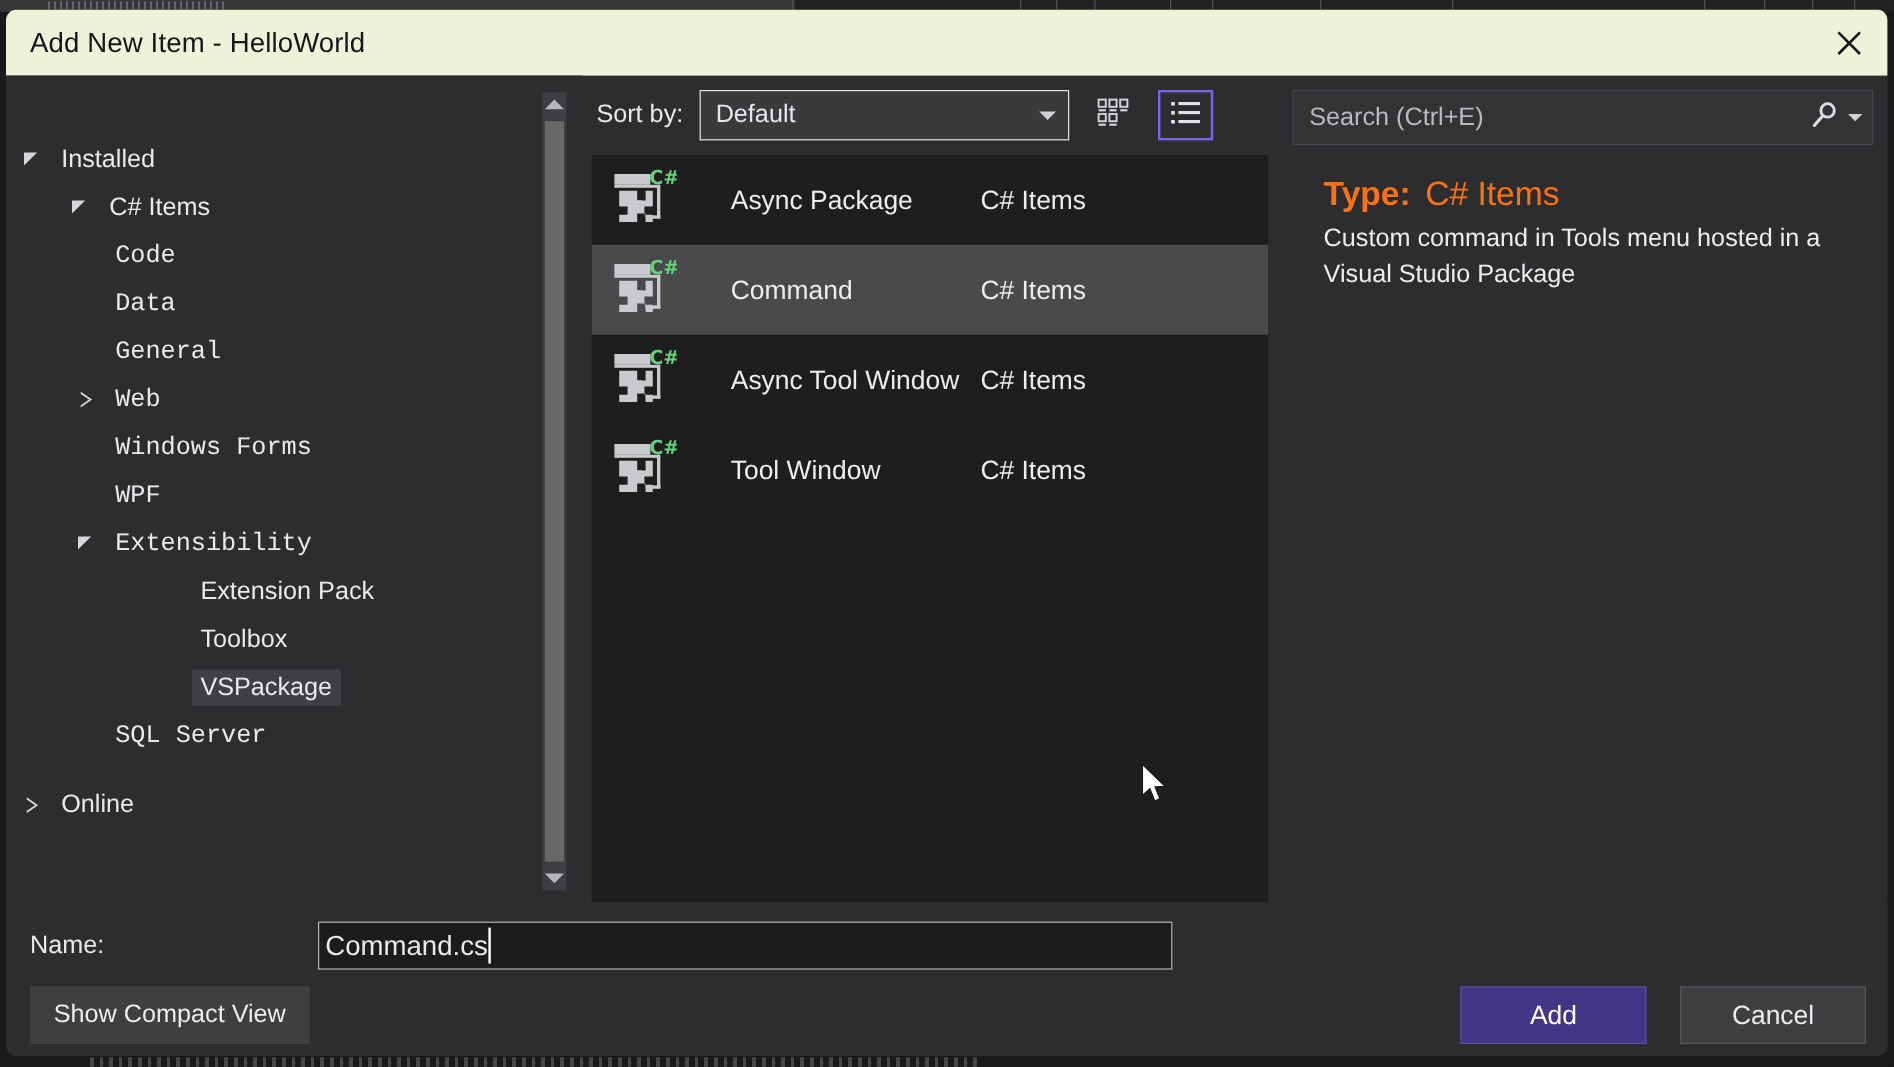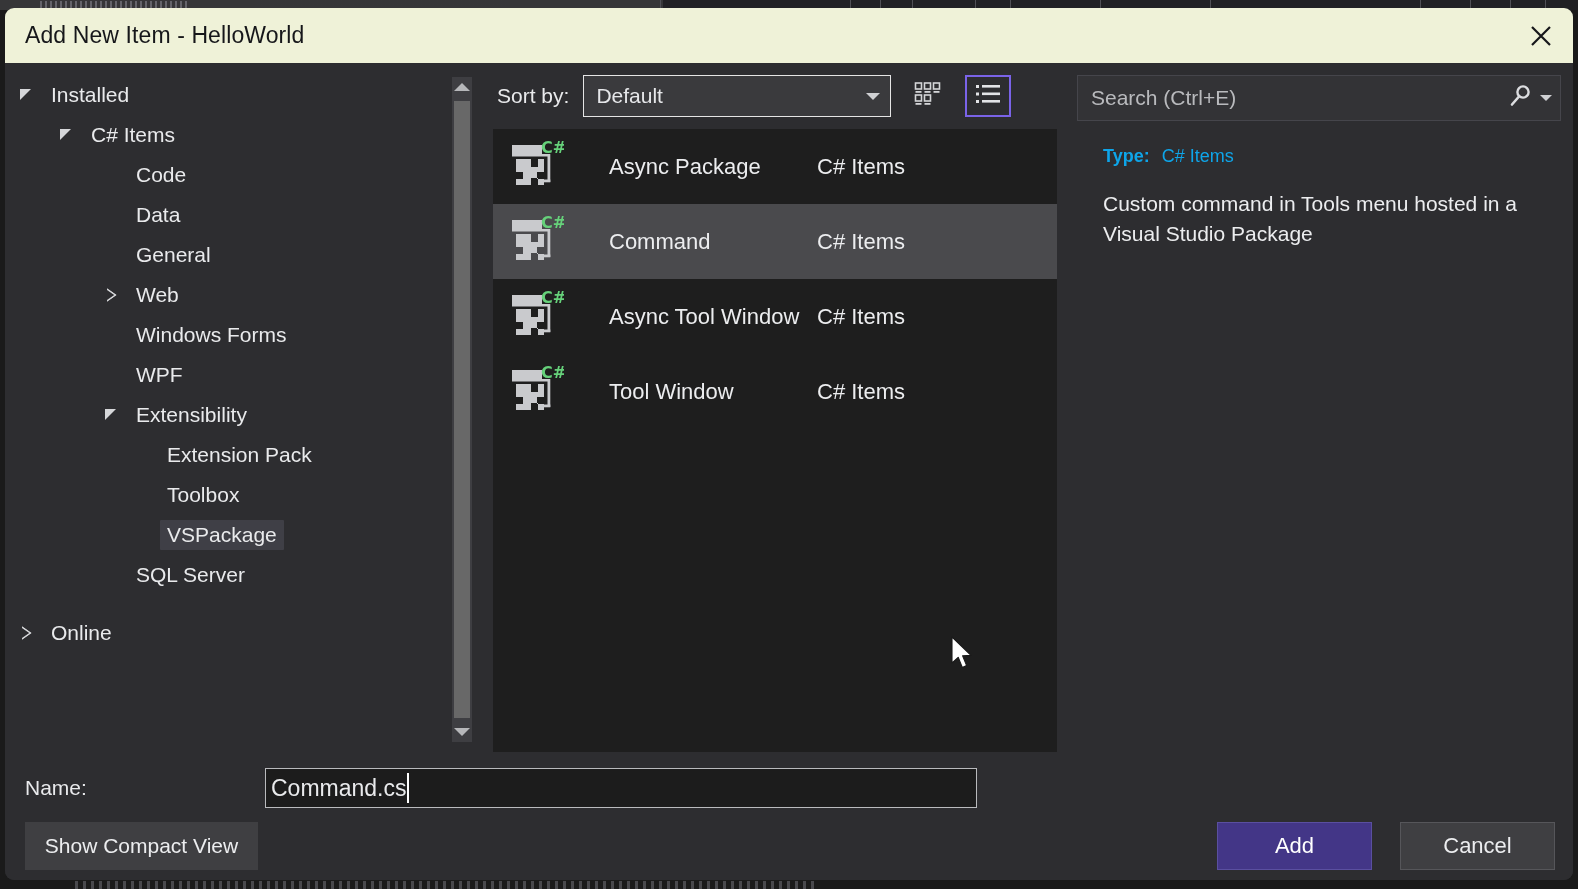--- a/index.html
+++ b/index.html
@@ -102,23 +102,23 @@
     content: ""; position: absolute; left: 2px; top: 0;
     width: 0; height: 0;
     border-top: 7px solid transparent;
     border-bottom: 7px solid transparent;
     border-left: 10px solid #d6d7da;
     clip-path: polygon(0 0, 100% 50%, 0 100%, 0 85%, 72% 50%, 0 15%);
   }
   .arrow.none::before { content: none; }
 
   
-  .ind0 { padding-left: 15px; }
+  .ind0 { padding-left: 15px; margin-top: 38px; }
   .ind1 { padding-left: 55px; }
-  .ind2 { padding-left: 100px; }
+  .ind2 { padding-left: 60px; font-family: Liberation Mono, monospace; }
   .ind3 { padding-left: 131px; }
 
   
   .tree-sb {
     position: absolute; right: 13px; top: 14px; bottom: 10px; width: 20px;
     background: #3e3e42;
   }
   .sb-arrow {
     position: absolute; left: 0; width: 20px; height: 20px;
     display: flex; align-items: center; justify-content: center; cursor: pointer;
@@ -181,21 +181,21 @@
   }
   .search-box {
     height: 46px; background: #333336; border: 1px solid #45454b;
     display: flex; align-items: center; padding: 0 8px 0 13px;
   }
   .search-ph { flex: 1 1 auto; font-size: 21px; color: #b9babd; }
   .search-icon { margin-right: 6px; cursor: pointer; }
   .search-caret { width: 0; height: 0; border-left: 6px solid transparent; border-right: 6px solid transparent; border-top: 6px solid #cfd0d3; cursor: pointer; }
 
   .detail { padding: 25px 4px 0 26px; }
-  .detail-type-row { font-size: 18px; color: #0ea5e9; margin-bottom: 22px; }
+  .detail-type-row { font-size: 28px; color: #f97316; margin-bottom: 6px; }
   .detail-type-row b { font-weight: bold; }
   .detail-type-row .val { margin-left: 12px; }
   .detail-desc { font-size: 21px; color: #ecedef; line-height: 1.42; }
 
   
   .footer {
     flex: 0 0 128px; height: 128px; position: relative;
     background: #2d2d30;
   }
   .name-row {

